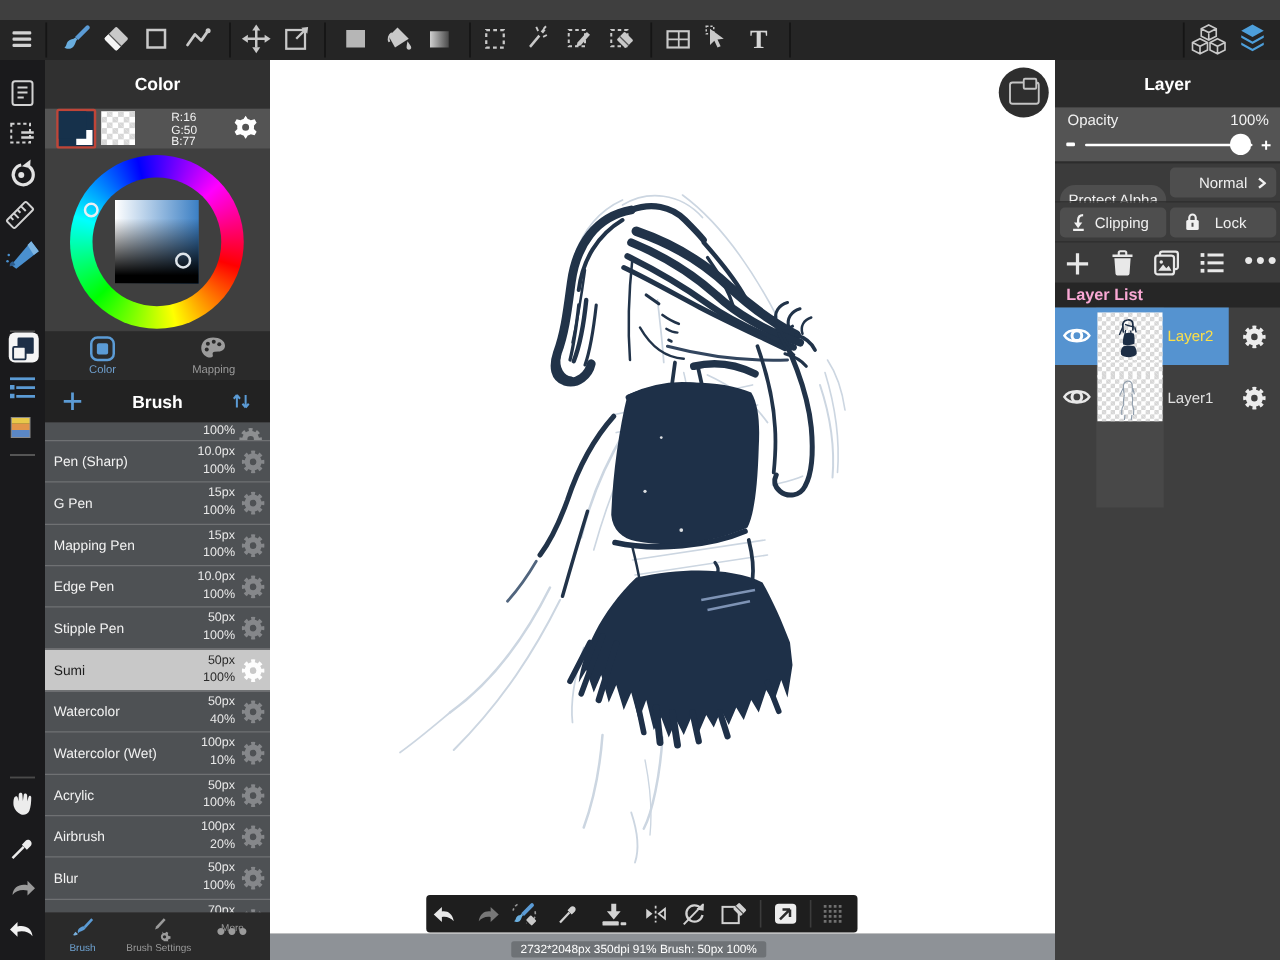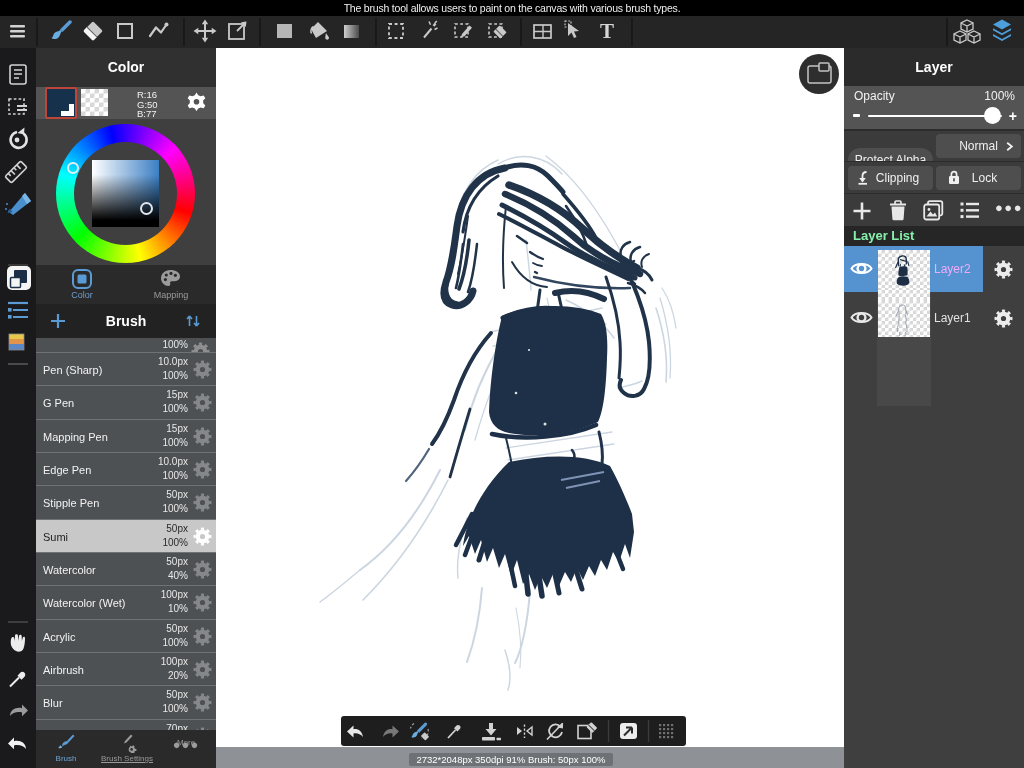--- a/index.html
+++ b/index.html
@@ -32,38 +32,37 @@
   #canvas{left:216px;top:48px;width:628px;height:699px;background:#fff;}
   #graystrip{left:216px;top:747px;width:628px;height:21px;background:#8e9297;}
   
   #rpanel{left:844px;top:48px;width:180px;height:720px;background:#3f3f3f;}
   #layerhead{left:0;top:0;width:180px;height:38px;background:#2b2b2b;color:#fff;
     font-size:14px;font-weight:bold;text-align:center;line-height:38px;}
   #opacityblock{left:0;top:38px;width:180px;height:60px;background:#545454;}
   #sectA{left:0;top:83px;width:180px;height:30px;background:#3b3b3b;}
   #sectB{left:0;top:114px;width:180px;height:31px;background:#3b3b3b;}
   #sectC{left:0;top:146px;width:180px;height:32px;background:#3b3b3b;}
-  #llisthead{left:0;top:178px;width:180px;height:20px;background:#262626;color:#86efac;
+  #llisthead{left:0;top:178px;width:180px;height:20px;background:#262626;color:#f9a8d4;
     font-size:13px;font-weight:bold;line-height:20px;padding-left:9px;box-sizing:border-box;}
   .rbtn{position:absolute;height:24px;background:#4e4e4e;border-radius:4px;color:#f0f0f0;
     font-size:12px;text-align:center;line-height:24px;}
   .checker{background-image:
      linear-gradient(45deg,#d6d6d6 25%,transparent 25%,transparent 75%,#d6d6d6 75%),
      linear-gradient(45deg,#d6d6d6 25%,transparent 25%,transparent 75%,#d6d6d6 75%);
      background-size:8px 8px;background-position:0 0,4px 4px;background-color:#fff;}
 </style>
 </head>
 <body>
 <div id="stage">
   <svg width="0" height="0" style="position:absolute">
     <defs>
       <path id="gearp" fill-rule="evenodd" d="M18.33 7.74 A9.0 9.0 0 0 1 18.33 11.26 L16.17 10.83 A6.8 6.8 0 0 1 15.15 13.28 L16.98 14.50 A9.0 9.0 0 0 1 14.50 16.98 L13.28 15.15 A6.8 6.8 0 0 1 10.83 16.17 L11.26 18.33 A9.0 9.0 0 0 1 7.74 18.33 L8.17 16.17 A6.8 6.8 0 0 1 5.72 15.15 L4.50 16.98 A9.0 9.0 0 0 1 2.02 14.50 L3.85 13.28 A6.8 6.8 0 0 1 2.83 10.83 L0.67 11.26 A9.0 9.0 0 0 1 0.67 7.74 L2.83 8.17 A6.8 6.8 0 0 1 3.85 5.72 L2.02 4.50 A9.0 9.0 0 0 1 4.50 2.02 L5.72 3.85 A6.8 6.8 0 0 1 8.17 2.83 L7.74 0.67 A9.0 9.0 0 0 1 11.26 0.67 L10.83 2.83 A6.8 6.8 0 0 1 13.28 3.85 L14.50 2.02 A9.0 9.0 0 0 1 16.98 4.50 L15.15 5.72 A6.8 6.8 0 0 1 16.17 8.17 Z M12.10 9.50 A2.6 2.6 0 1 0 6.90 9.50 A2.6 2.6 0 1 0 12.10 9.50 Z"></path>
     </defs>
   </svg>
-  <div id="tipbar" class="abs">The brush tool allows users to paint on the canvas with various brush types.</div>
   <div id="toolbar" class="abs">
     <svg width="1024" height="32" viewBox="0 0 1024 32">
       <defs>
         <linearGradient id="ggrad" x1="0" y1="0" x2="1" y2="0">
           <stop offset="0" stop-color="#cfcfcf"></stop>
             <stop offset="1" stop-color="#4a4a4a"></stop>
         </linearGradient>
       </defs>
       <g stroke="#151515" stroke-width="1.4">
         <path d="M37 2 V30 M184 2 V30 M260 2 V30 M376 2 V30 M521 2 V30 M632 2 V30 M947 2 V30"></path>
@@ -547,21 +546,21 @@
         <path d="M11 9 L12.5 10.5 C11 13 8 12.5 6.5 14.5 C5.5 12 7.5 9.5 11 9 Z" fill="#5b9bd5"></path>
         <path d="M6.3 15.2 C5.3 16.4 3.6 16.6 2.2 16 C3.4 15.3 3.3 14.2 4.4 13.3 Z" fill="#7ab0dd"></path>
       </svg>
       <div class="abs" style="left:0px;top:24px;width:60px;text-align:center;font-size:8px;color:#6fa4d4;">Brush</div>
       <svg class="abs" style="left:81px;top:3px" width="20" height="20" viewBox="0 0 20 20">
         <path d="M8 8 L14 1.5 L15.5 3 L9.5 9.5 L7 10.5 Z" fill="#9b9b9b"></path>
         <path fill="#9b9b9b" d="M12.8 12.2 L13.9 13.5 A3.5 3.5 0 0 1 15.1 13.5 L16 12.3 L17.6 13.2 L17.2 14.7 A3.5 3.5 0 0 1 17.9 15.8 L19.4 16 L19.4 17.9 L17.9 18.1 A3.5 3.5 0 0 1 17.3 19.2 L18 20.6 L16.3 21.6 L15.2 20.4 A3.5 3.5 0 0 1 14 20.4 Z"></path>
         <circle cx="14.6" cy="16.4" r="2.9" fill="#9b9b9b"></circle>
           <circle cx="14.6" cy="16.4" r="1.3" fill="#2a2a2a"></circle>
       </svg>
-      <div class="abs" style="left:52px;top:24px;width:78px;text-align:center;font-size:8px;color:#9a9a9a;text-decoration:underline;">Brush Settings</div>
+      <div class="abs" style="left:52px;top:24px;width:78px;text-align:center;font-size:8px;color:#9a9a9a;">Brush Settings</div>
       <div class="abs" style="left:136px;top:7px;width:28px;text-align:center;font-size:13px;letter-spacing:1px;color:#9b9b9b;font-weight:bold;">●●●</div>
       <div class="abs" style="left:135px;top:8px;width:30px;text-align:center;font-size:8px;color:#9a9a9a;">More</div>
     </div>
   </div>
   <div id="rpanel" class="abs">
     <div id="layerhead" class="abs">Layer</div>
     <div id="opacityblock" class="abs">
       <div class="abs" style="left:10px;top:3px;font-size:12px;color:#f2f2f2;">Opacity</div>
       <div class="abs" style="right:9px;top:3px;font-size:12px;color:#f2f2f2;">100%</div>
       <div class="abs" style="left:9px;top:28px;width:7px;height:3px;background:#fff;border-radius:1px;"></div>
@@ -636,21 +635,21 @@
             <path d="M24 6 C21 6.5 20 8.5 20.3 11 C20.5 13 20 14.5 21 16" stroke-width="1.4"></path>
             <path d="M24 6 C26.5 5.5 28.5 7 28.3 9.5 C28.2 11.5 28.8 13 28 14.5" stroke-width="1.4"></path>
             <path d="M22 9.5 C24 10.5 27 11 29.5 11.5" stroke-width="1.2"></path>
             <path d="M22.5 14 L22 17.5 M26.5 14.5 L26.8 17" stroke-width="1"></path>
           </g>
           <path d="M21.5 17 C20.5 20 20 23.5 20.5 25.5 C23 26.5 27 26.3 29.5 25 C29.8 22 29.7 19 29 16.8 C26.5 15.8 23.5 16 21.5 17 Z" fill="#1d2e45"></path>
           <path d="M20.8 27 C19 28.5 18.3 31 18.8 33.5 C20 35 23 35.8 25.5 35.7 C28 35.6 30.5 34.7 31.3 33 C31.6 30.5 30.8 28.3 29.5 27 C26.5 26 23.5 26.2 20.8 27 Z" fill="#1d2e45"></path>
           <path d="M20 12 L17.5 18 M29.8 11.8 L31 16" stroke="#1d2e45" stroke-width="1.1" fill="none"></path>
         </svg>
       </div>
-      <div class="abs" style="left:90px;top:16px;font-size:12px;color:#f0abfc;text-align:right;">Layer2</div>
+      <div class="abs" style="left:90px;top:16px;font-size:12px;color:#fde047;text-align:right;">Layer2</div>
       <svg class="abs" style="left:150px;top:14px" width="19" height="19" viewBox="0 0 19 19">
           <use href="#gearp" fill="#ececec"></use>
         </svg>
       <svg class="abs" style="left:6px;top:63px" width="23" height="17" viewBox="0 0 23 17">
         <path d="M1.5 8.5 C5 2.5 18 2.5 21.5 8.5 C18 14.5 5 14.5 1.5 8.5 Z" fill="none" stroke="#e8e8e8" stroke-width="2"></path>
         <circle cx="11.5" cy="8.5" r="3.9" fill="none" stroke="#e8e8e8" stroke-width="2.4"></circle>
       </svg>
       <div class="abs checker" style="left:34px;top:54px;width:52px;height:37px;background-size:7px 7px;background-position:0 0,3.5px 3.5px;">
         <svg width="52" height="37" viewBox="0 0 52 37">
           <g stroke="#8e9cab" fill="none" stroke-width="0.9">

